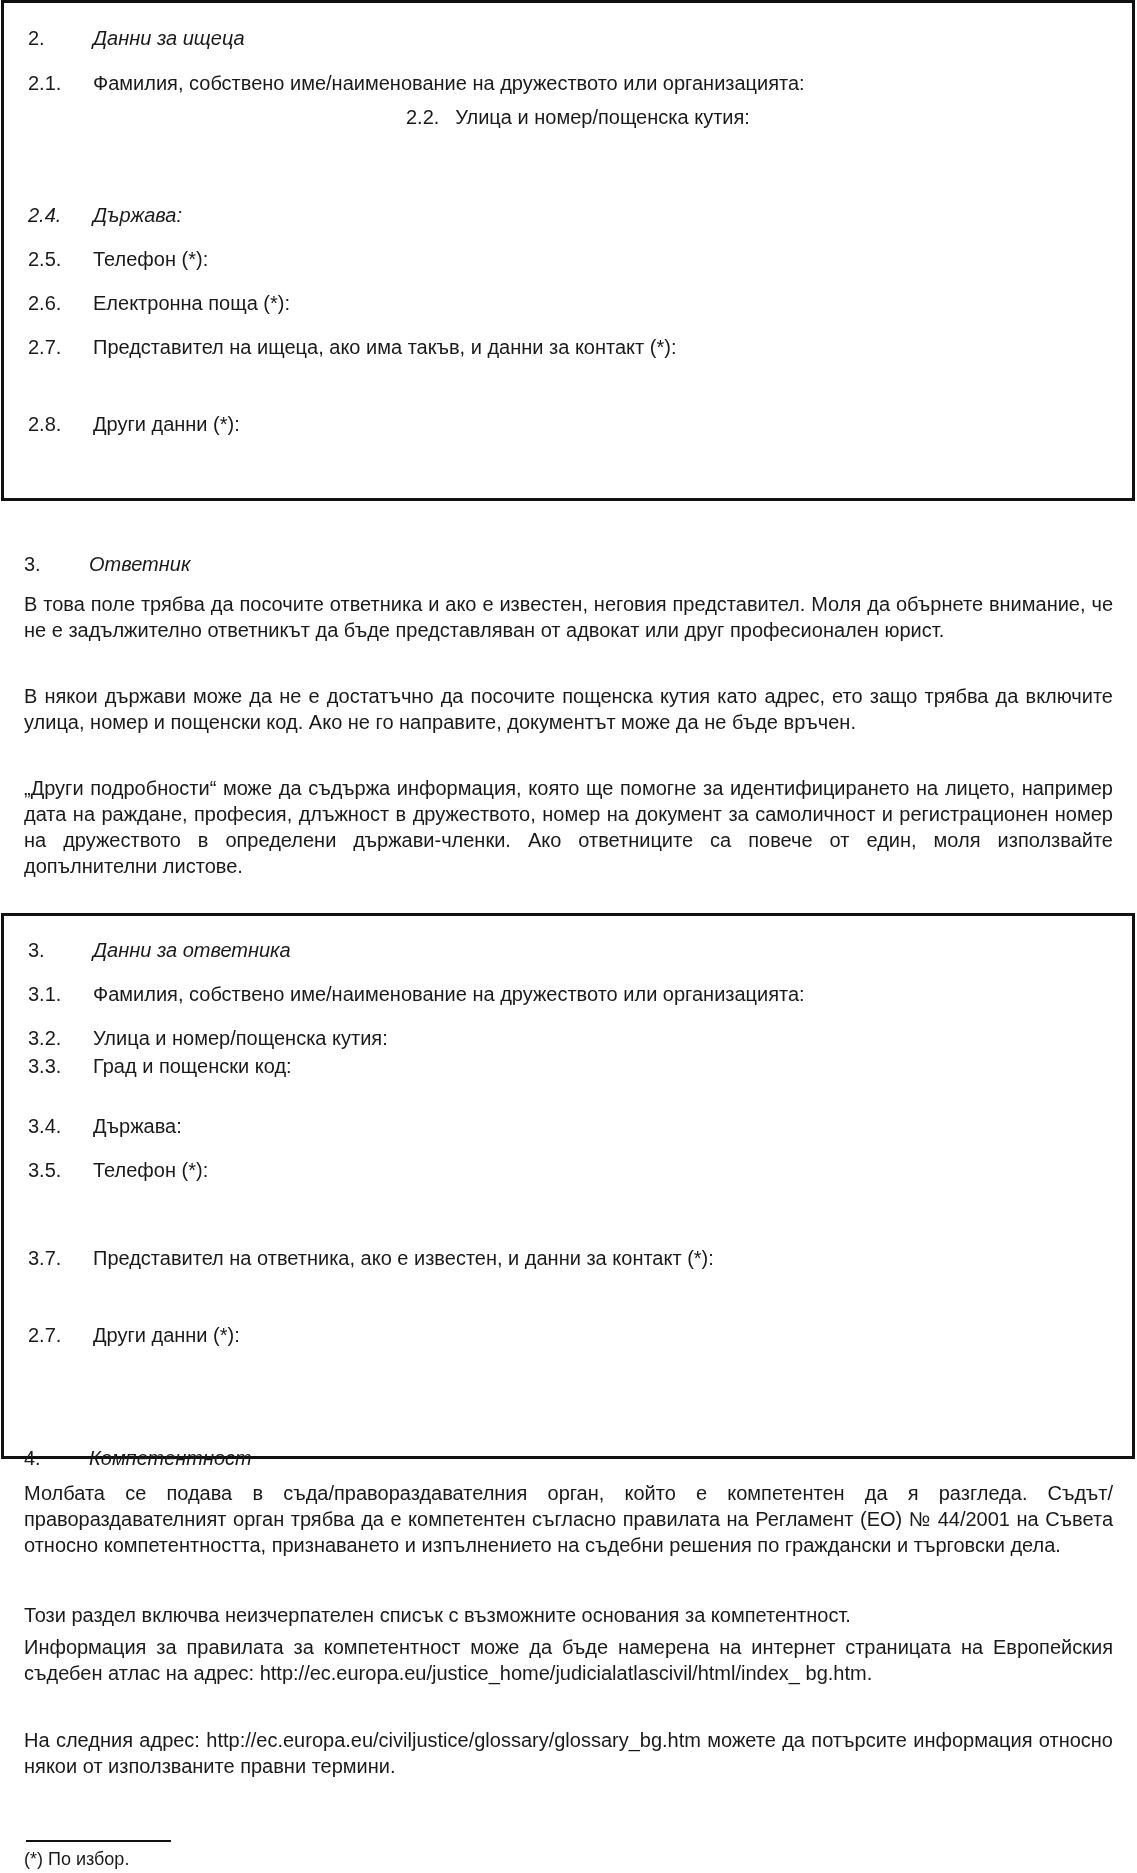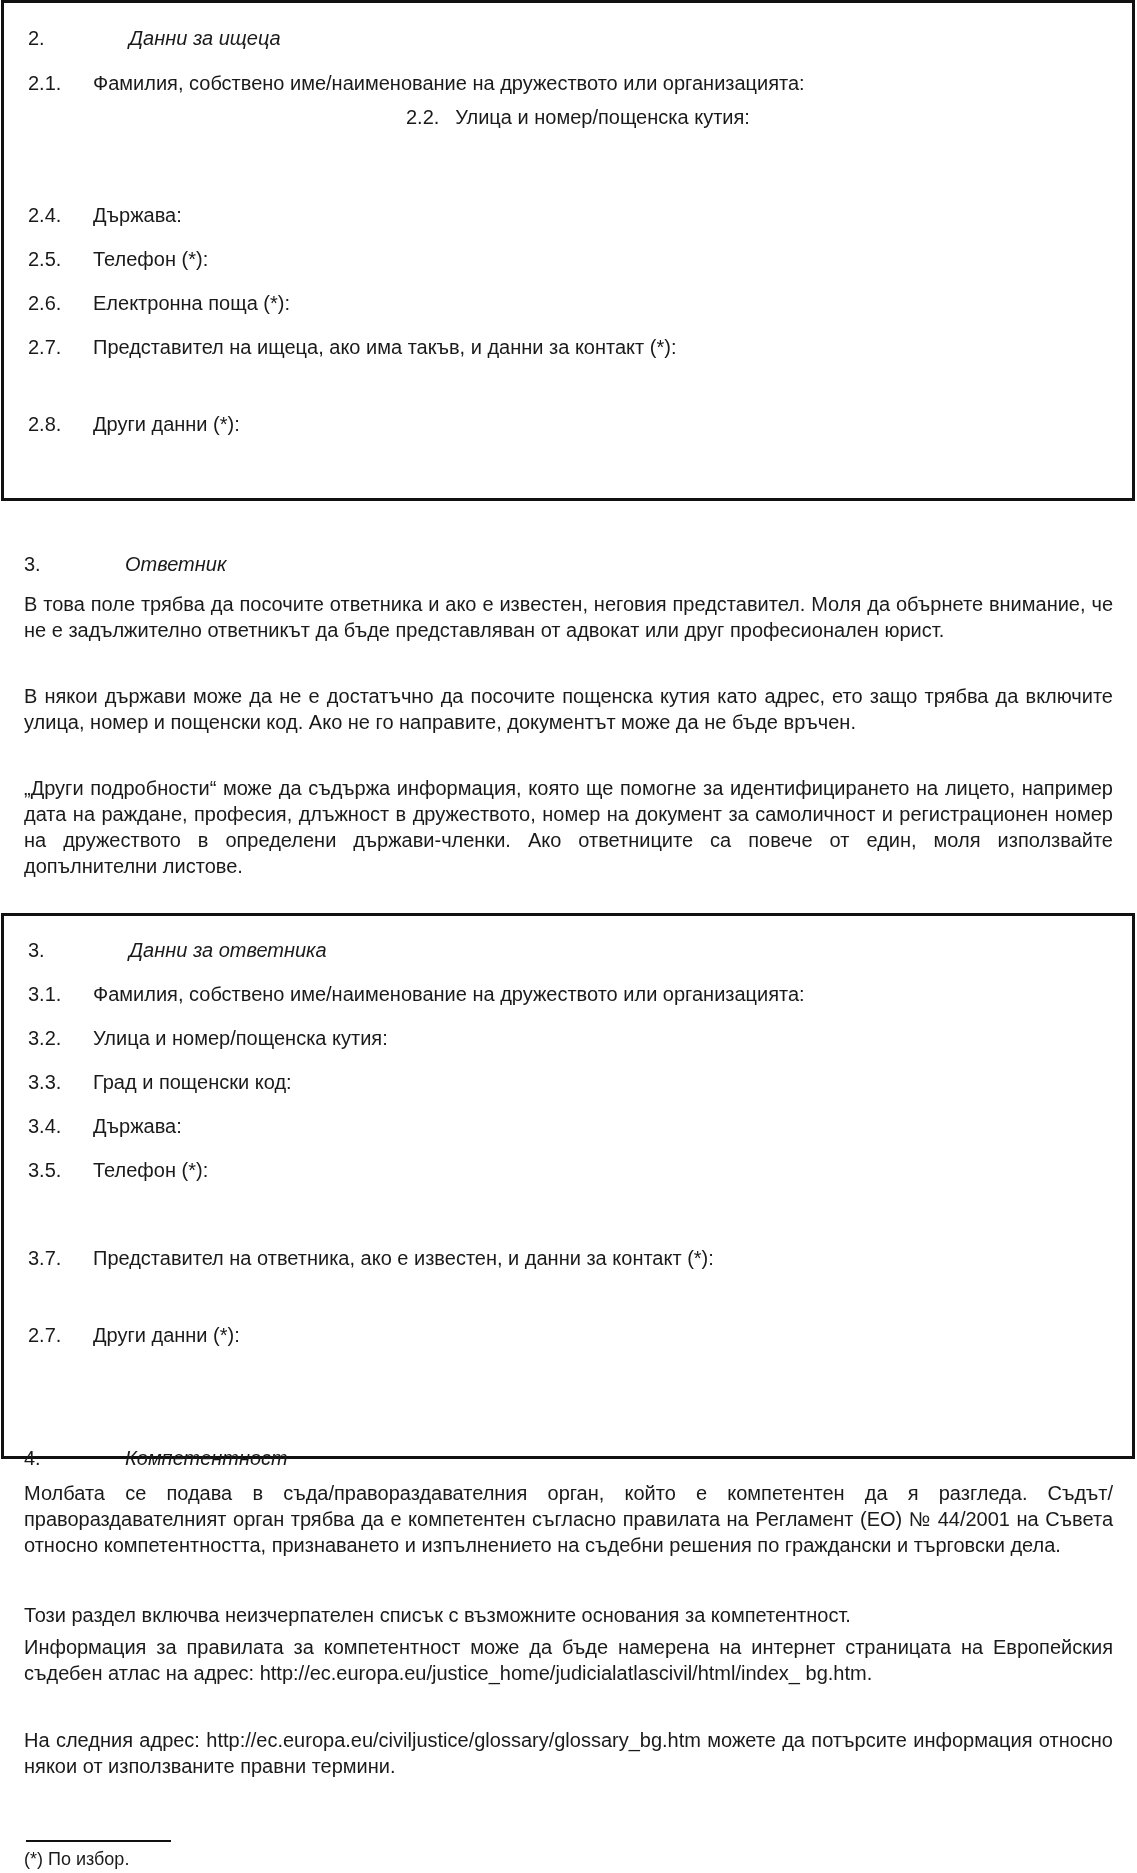--- a/index.html
+++ b/index.html
@@ -26,21 +26,21 @@
     right: 20px;
     height: 28px;
     line-height: 28px;
     white-space: nowrap;
   }
   .num {
     display: inline-block;
     width: 65px;
   }
   .label { display: inline; }
-  .italic { font-style: italic; margin-left: 36px; }
+  .italic { font-style: italic; }
 
   .section-heading {
     position: absolute;
     left: 24px;
     height: 28px;
     line-height: 28px;
     white-space: nowrap;
   }
 
   .para {
@@ -75,21 +75,21 @@
 <div class="box box-applicant">
   <div class="row" style="top:21px;">
     <span class="num">2.</span><span class="label italic">Данни за ищеца</span>
   </div>
   <div class="row" style="top:66px;">
     <span class="num">2.1.</span><span class="label">Фамилия, собствено име/наименование на дружеството или организацията:</span>
   </div>
   <div class="row" style="top:100px;text-align:center;">
     <span class="num">2.2.</span><span class="label">Улица и номер/пощенска кутия:</span>
   </div>
-  <div class="row" style="top:198px;">
+  <div class="row" style="top:198px;font-style:italic;">
     <span class="num">2.4.</span><span class="label">Държава:</span>
   </div>
   <div class="row" style="top:242px;">
     <span class="num">2.5.</span><span class="label">Телефон (*):</span>
   </div>
   <div class="row" style="top:286px;">
     <span class="num">2.6.</span><span class="label">Електронна поща (*):</span>
   </div>
   <div class="row" style="top:330px;">
     <span class="num">2.7.</span><span class="label">Представител на ищеца, ако има такъв, и данни за контакт (*):</span>
@@ -109,21 +109,21 @@
 <div class="box box-defendant">
   <div class="row" style="top:20px;">
     <span class="num">3.</span><span class="label italic">Данни за ответника</span>
   </div>
   <div class="row" style="top:64px;">
     <span class="num">3.1.</span><span class="label">Фамилия, собствено име/наименование на дружеството или организацията:</span>
   </div>
   <div class="row" style="top:108px;">
     <span class="num">3.2.</span><span class="label">Улица и номер/пощенска кутия:</span>
   </div>
-  <div class="row" style="top:152px;">
+  <div class="row" style="top:136px;">
     <span class="num">3.3.</span><span class="label">Град и пощенски код:</span>
   </div>
   <div class="row" style="top:196px;">
     <span class="num">3.4.</span><span class="label">Държава:</span>
   </div>
   <div class="row" style="top:240px;">
     <span class="num">3.5.</span><span class="label">Телефон (*):</span>
   </div>
   <div class="row" style="top:328px;">
     <span class="num">3.7.</span><span class="label">Представител на ответника, ако е известен, и данни за контакт (*):</span>

